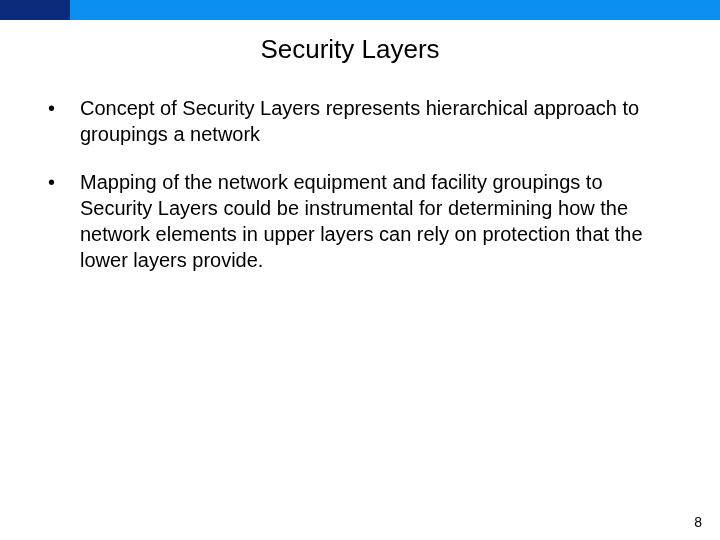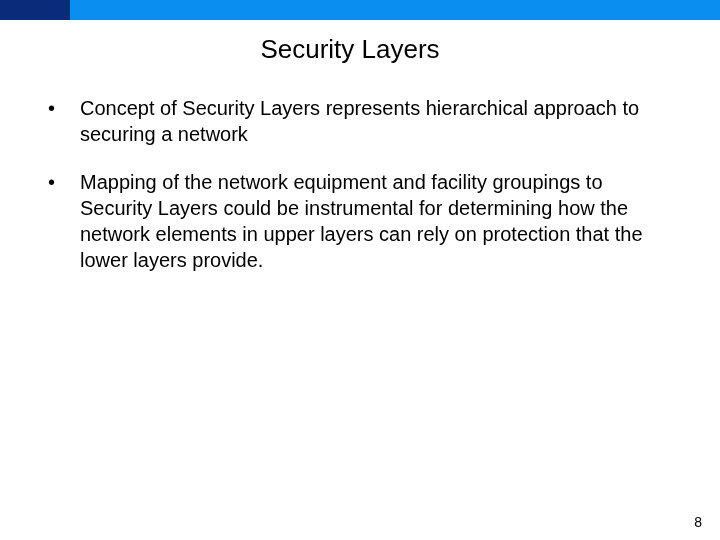--- a/index.html
+++ b/index.html
@@ -74,21 +74,21 @@
 <div class="header-bar">
   <div class="bar-dark"></div>
   <div class="bar-light"></div>
 </div>
 
 <h1 class="slide-title">Security Layers</h1>
 
 <div class="content">
   <div class="bullet-item">
     <div class="bullet-marker">•</div>
-    <div class="bullet-text">Concept of Security Layers represents hierarchical approach to securing a network</div>
+    <div class="bullet-text">Concept of Security Layers represents hierarchical approach to groupings a network</div>
   </div>
   <div class="bullet-item">
     <div class="bullet-marker">•</div>
     <div class="bullet-text">Mapping of the network equipment and facility groupings to Security Layers could be instrumental for determining how the network elements in upper layers can rely on protection that the lower layers provide.</div>
   </div>
 </div>
 
 <div class="page-number">8</div>
 
 </body></html>

